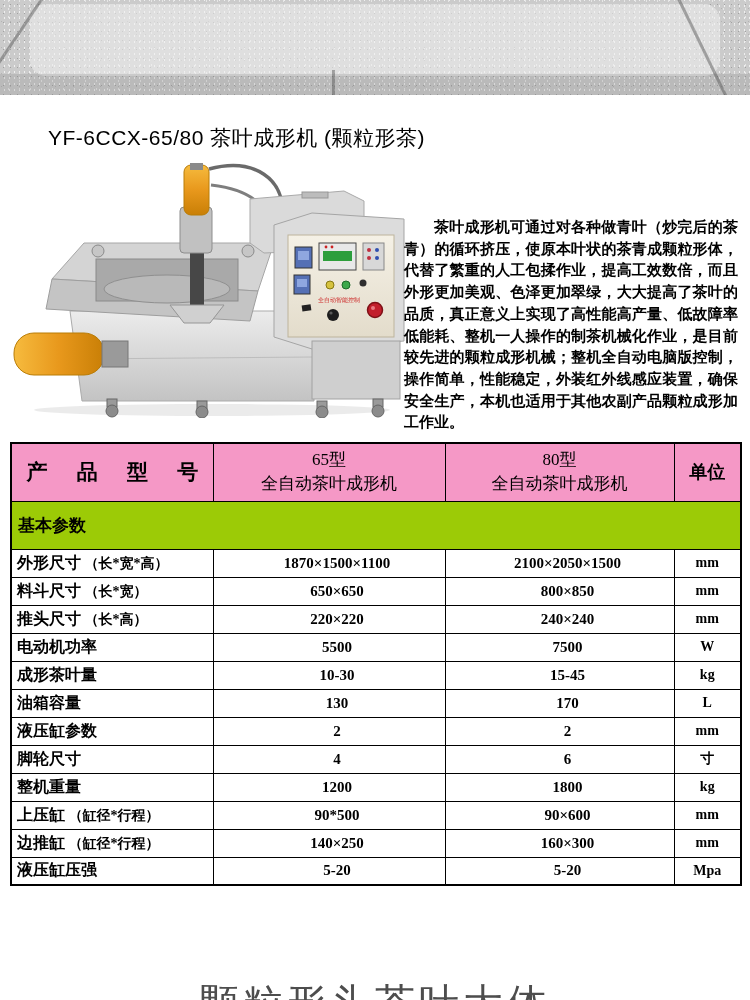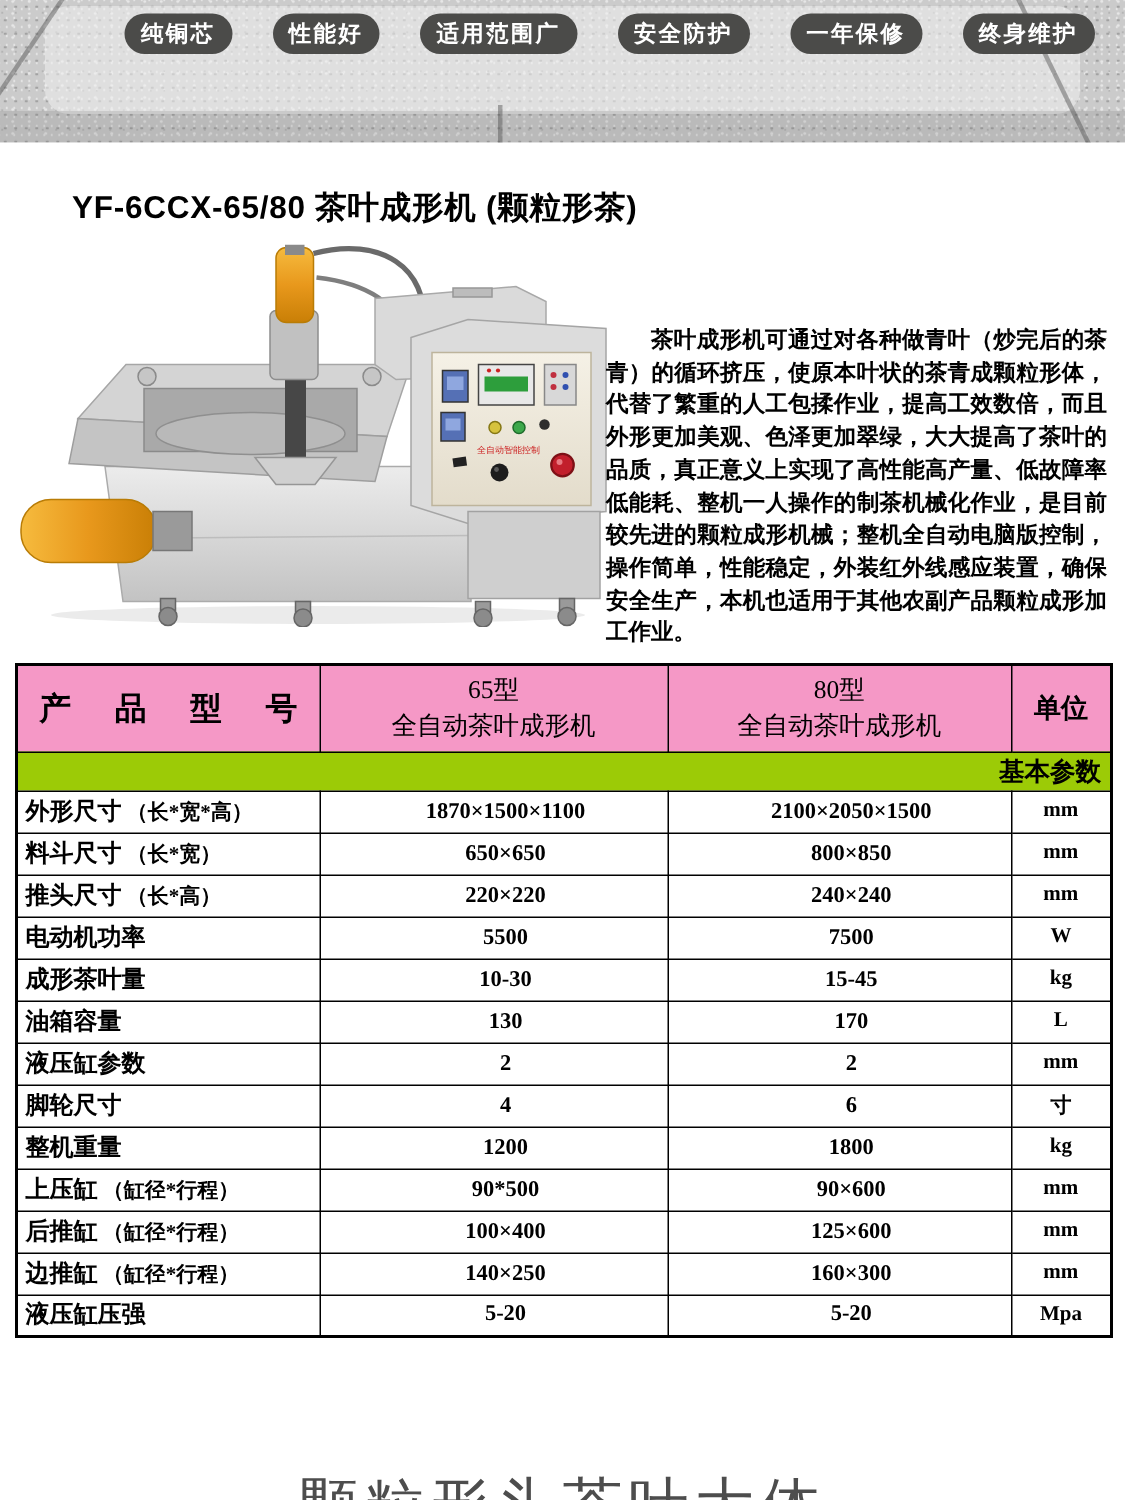--- a/index.html
+++ b/index.html
@@ -20,64 +20,56 @@
   .granite .card{position:absolute;left:30px;top:4px;width:690px;height:72px;border-radius:16px;background:rgba(240,240,240,.55);}
   .granite .strip{position:absolute;left:0;top:74px;width:100%;height:21px;background:rgba(110,110,110,.18);}
   .granite .joint{position:absolute;width:3px;background:rgba(80,80,80,.45);}
   .j1{left:4px;top:-12px;height:130px;transform:rotate(34deg);}
   .j2{left:332px;top:70px;height:28px;width:2px;}
   .j3{left:702px;top:-16px;height:132px;transform:rotate(-26deg);}
   .badges{position:absolute;left:83px;top:9px;display:flex;gap:27px;}
   .pill{background:#4b4b49;color:#fff;border-radius:14px;height:27px;line-height:27px;
     padding:0 11px;font-size:15px;font-weight:bold;letter-spacing:1.5px;white-space:nowrap;}
   
-  .title{position:absolute;left:48px;top:110px;font-size:21px;font-weight:700;letter-spacing:.5px;}
+  .title{position:absolute;left:48px;top:110px;font-size:21px;font-weight:400;letter-spacing:.5px;}
   
   .photo{position:absolute;left:12px;top:163px;width:396px;height:255px;}
   
   .intro{position:absolute;left:404px;top:201px;width:334px;font-size:15px;line-height:21.7px;
     font-weight:bold;text-align:justify;text-indent:2em;}
   
   table.spec{position:absolute;left:10px;top:442px;width:730px;border-collapse:collapse;
     border:2.5px solid #000;font-family:"Liberation Serif","DejaVu Serif",serif;table-layout:fixed;}
   .spec th,.spec td{border:1.5px solid #000;padding:0;}
   .spec thead tr{height:58px;}
   .spec thead th{background:#F598C6;font-weight:bold;vertical-align:middle;}
   .spec th.model{font-size:21px;letter-spacing:12px;padding-left:12px;}
   .spec .sub{font-size:17px;line-height:24px;font-weight:normal;}
   .spec th.unithead{font-size:18px;}
   .spec tr.datarow{height:28px;}
   .spec tr.sectionrow{height:26px;}
-  .spec td.section{background:#9CCB06;font-size:17px;font-weight:bold;text-align:right;padding:1px 6px;}
+  .spec td.section{background:#9CCB06;font-size:17px;font-weight:bold;text-align:left;padding:12px 6px;}
   .spec td.lbl{font-size:16px;font-weight:bold;text-align:left;padding:1px 5px;white-space:nowrap;}
   .spec td.lbl .note{font-size:14px;font-weight:bold;}
   .spec td.val{font-size:15px;font-weight:bold;text-align:center;padding-left:16px;}
   .spec td.unit{font-size:14px;font-weight:bold;text-align:center;}
   
   .caption{position:absolute;left:0;top:976px;width:100%;text-align:center;font-size:40px;
     color:#4d4d4d;font-family:"Liberation Serif","DejaVu Serif",serif;letter-spacing:4px;white-space:nowrap;}
 </style>
 </head>
 <body>
 
 <div class="granite">
   <div class="speckle"></div>
   <div class="card"></div>
   <div class="strip"></div>
   <div class="joint j1"></div>
   <div class="joint j2"></div>
   <div class="joint j3"></div>
-  <div class="badges" id="badges">
-      <span class="pill">纯铜芯</span>
-      <span class="pill">性能好</span>
-      <span class="pill">适用范围广</span>
-      <span class="pill">安全防护</span>
-      <span class="pill">一年保修</span>
-      <span class="pill">终身维护</span>
-    </div>
 </div>
 
 <h1 class="title">YF-6CCX-65/80 茶叶成形机 (颗粒形茶)</h1>
 
 <svg class="photo" viewBox="0 0 396 255">
   <defs>
     <linearGradient id="steel" x1="0" y1="0" x2="0" y2="1">
       <stop offset="0" stop-color="#ececec"></stop>
         <stop offset="1" stop-color="#c3c3c3"></stop>
     </linearGradient>
@@ -245,26 +237,20 @@
         <td class="val">1800</td>
         <td class="unit">kg</td>
       </tr>
       <tr class="datarow">
         <td class="lbl">上压缸<span class="note"> （缸径*行程）</span></td>
         <td class="val">90*500</td>
         <td class="val">90×600</td>
         <td class="unit">mm</td>
       </tr>
       <tr class="datarow">
-        <td class="lbl">后推缸<span class="note"> （缸径*行程）</span></td>
-        <td class="val">100×400</td>
-        <td class="val">125×600</td>
-        <td class="unit">mm</td>
-      </tr>
-      <tr class="datarow">
         <td class="lbl">边推缸<span class="note"> （缸径*行程）</span></td>
         <td class="val">140×250</td>
         <td class="val">160×300</td>
         <td class="unit">mm</td>
       </tr>
       <tr class="datarow">
         <td class="lbl">液压缸压强</td>
         <td class="val">5-20</td>
         <td class="val">5-20</td>
         <td class="unit">Mpa</td>

